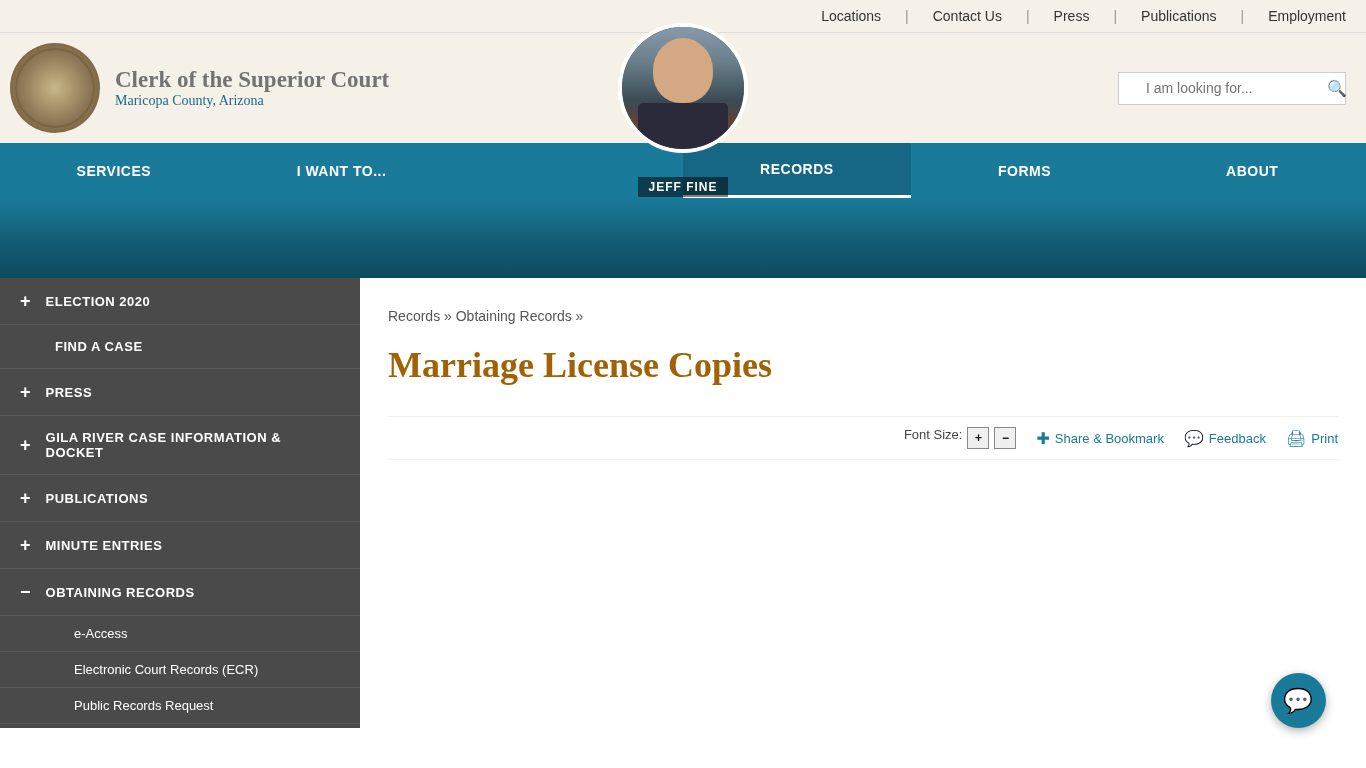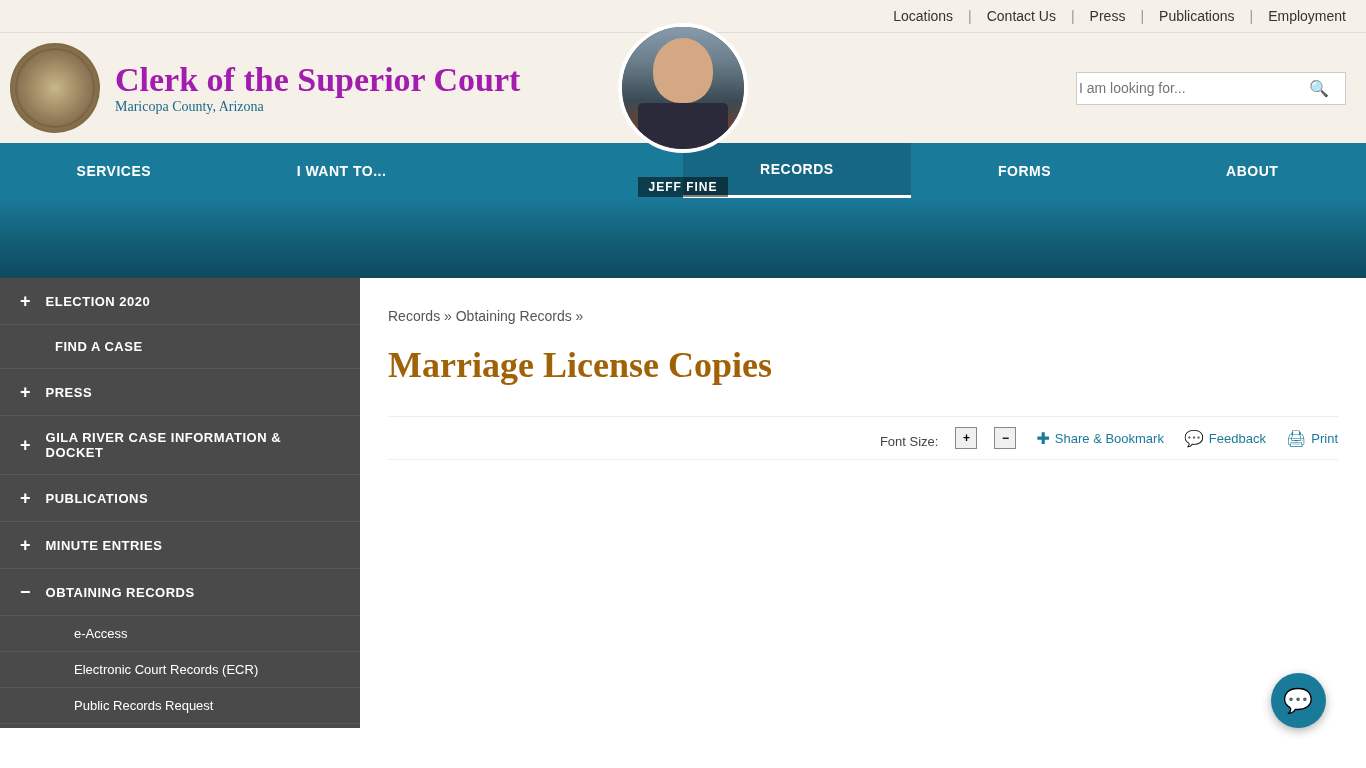--- a/index.html
+++ b/index.html
@@ -5,21 +5,21 @@
     * { margin: 0; padding: 0; box-sizing: border-box; }
     body { font-family: Arial, sans-serif; background: #fff; width: 1366px; overflow-x: hidden; }
 
     
     .top-bar {
       background: #f5f0e8;
       display: flex;
       justify-content: flex-end;
       align-items: center;
       padding: 8px 20px;
-      gap: 15px;
+      gap: 24px;
       border-bottom: 1px solid #ddd;
     }
     .top-bar a {
       color: #333;
       text-decoration: none;
       font-size: 14px;
     }
     .top-bar span {
       color: #999;
       font-size: 14px;
@@ -50,42 +50,42 @@
       overflow: hidden;
     }
     .seal-inner {
       width: 80px;
       height: 80px;
       border-radius: 50%;
       background: radial-gradient(circle, #c8b888 0%, #9a8560 50%, #6a5540 100%);
       border: 2px solid #7a6540;
     }
     .logo-text h1 {
-      font-size: 34px;
-      color: #a21caf;
+      font-size: 23px;
+      color: #737373;
       font-weight: bold;
       font-family: Georgia, serif;
     }
     .logo-text h2 {
       font-size: 14px;
       color: #1a6a8a;
       font-weight: normal;
       font-family: Georgia, serif;
     }
     .search-area {
       display: flex;
       align-items: center;
     }
     .search-box {
       display: flex;
       align-items: center;
       border: 1px solid #ccc;
       background: #fff;
-      padding: 6px 2px;
-      width: 270px;
+      padding: 6px 27px;
+      width: 228px;
     }
     .search-box input {
       border: none;
       outline: none;
       font-size: 14px;
       color: #999;
       width: 230px;
       background: transparent;
     }
     .search-icon-btn {
@@ -272,22 +272,22 @@
       align-items: center;
       justify-content: flex-end;
       gap: 20px;
       padding: 10px 0;
       border-top: 1px solid #eee;
       border-bottom: 1px solid #eee;
       margin-bottom: 20px;
     }
     .font-size-control {
       display: flex;
-      align-items: flex-end;
-      gap: 17px;
+      align-items: flex-start;
+      gap: 5px;
       font-size: 13px;
       color: #444;
     }
     .font-btn {
       border: 1px solid #888;
       background: #f0f0f0;
       cursor: pointer;
       width: 22px;
       height: 22px;
       display: flex;

